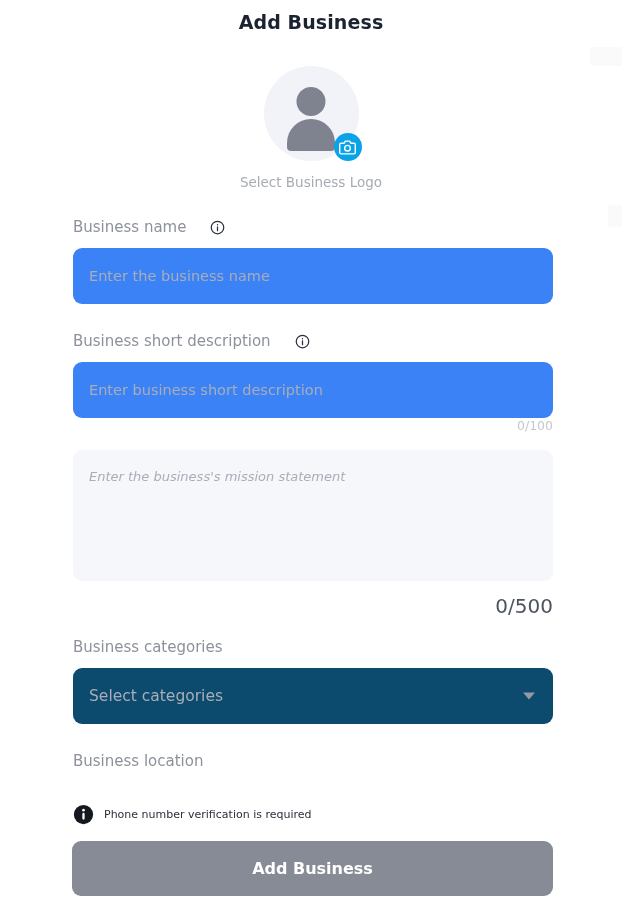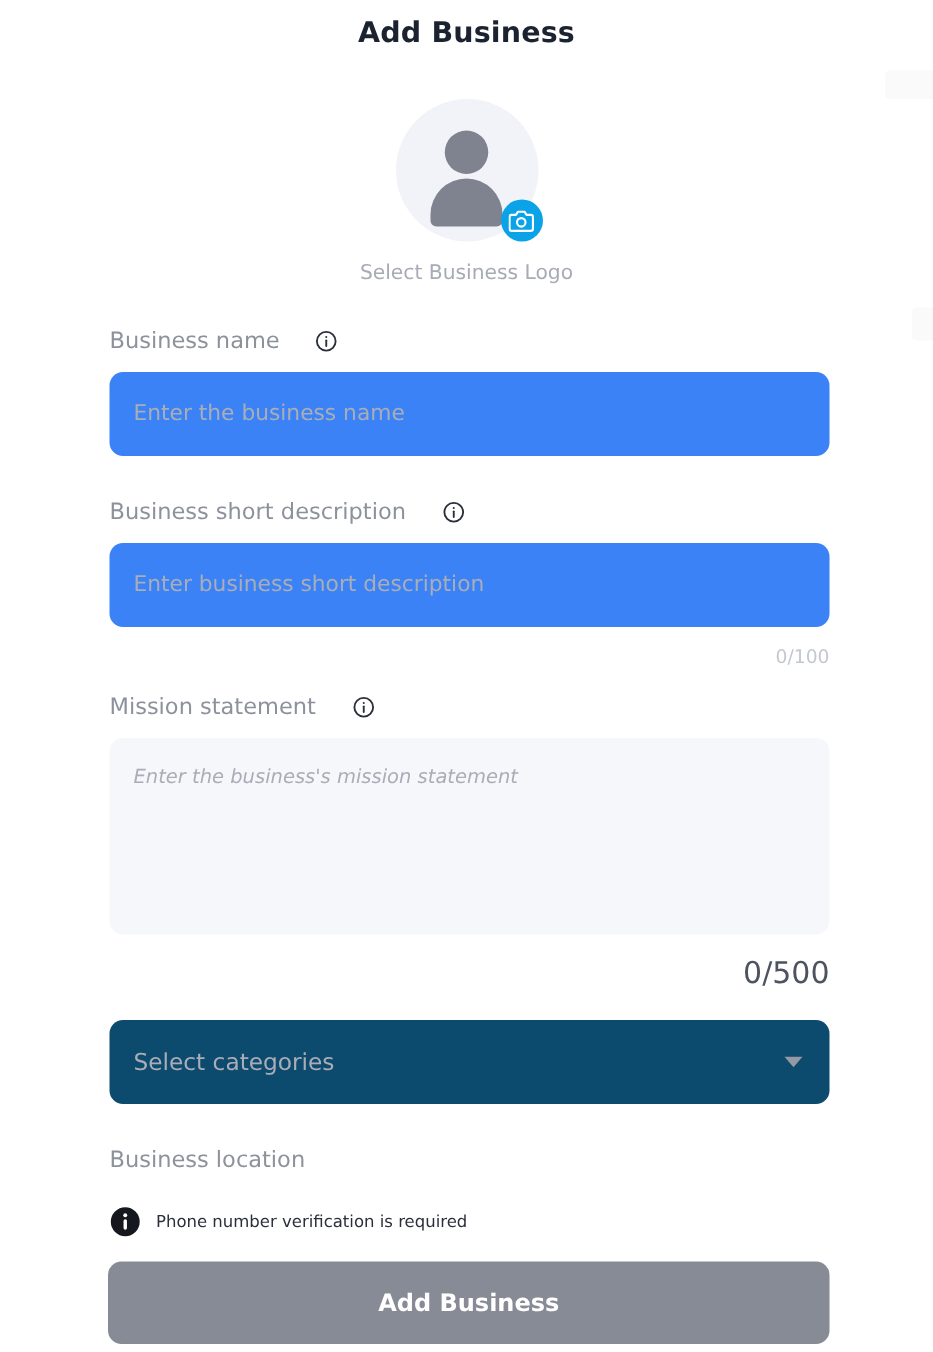--- a/index.html
+++ b/index.html
@@ -150,21 +150,21 @@
     color: #be185d;
     outline: none;
     resize: none;
     line-height: 1.4;
     font-style: italic;
   }
   .text-area::placeholder { color: #a9adb7; }
 
   .counter {
     text-align: right;
-    margin-top: 12px;
+    margin-top: 0;
     font-size: 12.5px;
     color: #c3c7cf;
   }
   .counter.strong {
     font-size: 20px;
     color: #4e5360;
     margin-top: 9px;
   }
 
   
@@ -280,35 +280,28 @@
             <line x1="12" y1="11" x2="12" y2="17" stroke-linecap="round"></line>
             <circle cx="12" cy="7.5" r="1.1" fill="#2a2f3a" stroke="none"></circle>
           </svg>
         </span>
       </div>
       <input class="text-input" type="text" placeholder="Enter business short description" style="">
       <div class="counter">0/100</div>
     </div>
 
     <div class="field" style="margin-top:17px;">
-      <div class="field-label">
-        <span>Mission statement</span>
-        <span class="info-icon">
-          <svg width="15" height="15" viewBox="0 0 24 24" fill="none" stroke="#2a2f3a" stroke-width="2">
-            <circle cx="12" cy="12" r="10"></circle>
-            <line x1="12" y1="11" x2="12" y2="17" stroke-linecap="round"></line>
-            <circle cx="12" cy="7.5" r="1.1" fill="#2a2f3a" stroke="none"></circle>
-          </svg>
-        </span>
-      </div>
       <textarea class="text-area" placeholder="Enter the business's mission statement" style=""></textarea>
       <div class="counter strong">0/500</div>
     </div>
 
     <div class="field" style="margin-top:20px;">
+      <div class="field-label">
+        <span>Business categories</span>
+      </div>
       <div class="select-box">
         <span class="select-value">Select categories</span>
         <span class="select-arrow"></span>
       </div>
     </div>
 
     <div class="field" style="margin-top:28px;">
       <div class="field-label">
         <span>Business location</span>
       </div>

